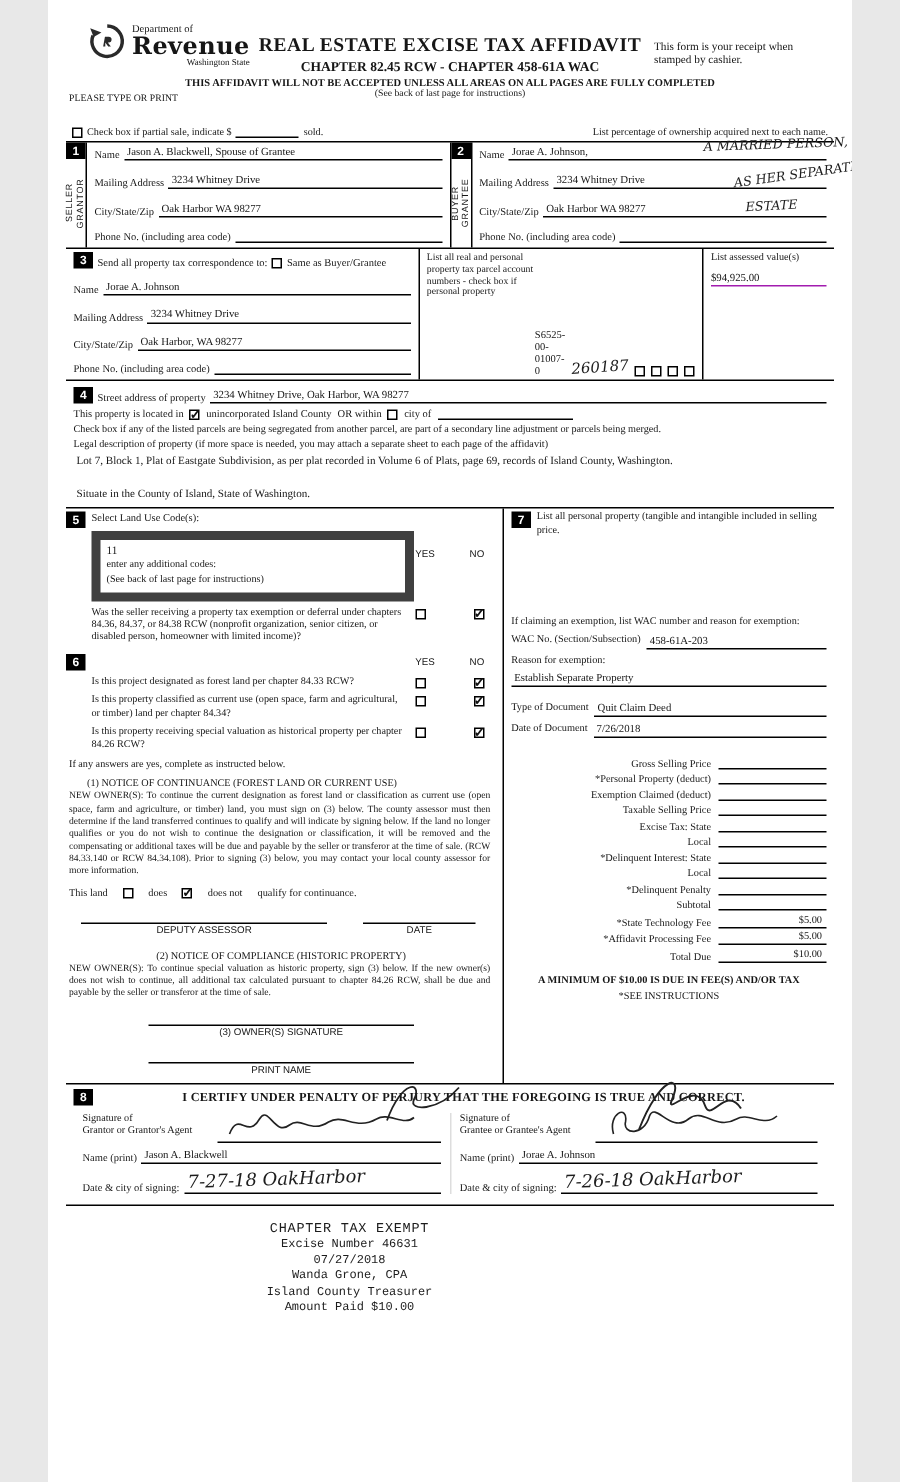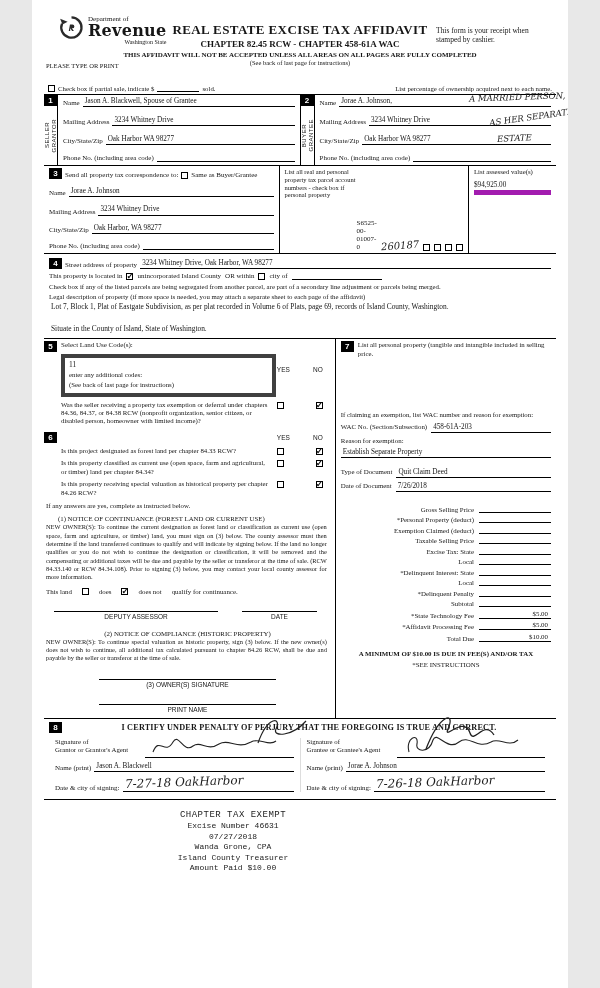--- a/index.html
+++ b/index.html
@@ -51,35 +51,35 @@
   
   .sec3 { display:flex; margin:0 12px; border-bottom:1px solid #000; height:88px; }
   .sec3-left { width:46%; border-right:1px solid #000; padding:2px 5px 3px; display:flex; flex-direction:column; justify-content:space-between; }
   .sec3-mid { width:37%; border-right:1px solid #000; padding:2px 5px; font-size:6.5px; display:flex; flex-direction:row; }
   .parcel-head { line-height:1.2; }
   .parcel-row { display:flex; align-items:flex-end; gap:4px; margin-top:4px; }
   .pnum { font-size:7px; }
   .hand-parcel { font-size:10px; transform:rotate(-4deg); }
   .pline { flex:1; border-bottom:1px solid #999; min-height:7px; }
   .sec3-right { flex:1; padding:2px 5px; font-size:6.8px; }
-  .assessed-val { border-bottom:5px solid #a21caf; margin-top:6px; padding-bottom:1px; font-size:7.2px; }
+  .assessed-val { border-bottom:1px solid #a21caf; margin-top:6px; padding-bottom:1px; font-size:7.2px; }
   
   .sec4 { margin:0 12px; border-bottom:1px solid #000; padding:2px 5px 5px; font-size:7px; }
   .sec4 .frow { margin-top:2px; }
   .inlineline { display:inline-block; width:90px; border-bottom:1px solid #000; height:8px; }
   .legal-label { margin-top:3px; font-size:6.8px; }
   .legal-value { margin-top:2px; font-size:7.4px; line-height:1.35; padding-left:2px; }
   .situate { margin-top:12px; font-size:7.4px; padding-left:2px; }
   .located-row { display:flex; align-items:flex-end; gap:4px; margin-top:3px; flex-wrap:nowrap; }
   
   .cols { display:flex; margin:0 12px; border-bottom:1px solid #000; }
   .col-left { width:57%; border-right:1px solid #000; padding:2px 4px 5px 0; }
   .col-right { flex:1; padding:2px 5px 5px; display:flex; flex-direction:column; }
   .s-head { display:flex; gap:4px; align-items:flex-start; font-size:7px; }
-  .codebox { border:4px solid #404040; width:215px; margin:2px 0 0 17px; padding:2px 4px 3px; font-size:6.8px; line-height:1.4; }
+  .codebox { border:6px solid #404040; width:215px; margin:2px 0 0 17px; padding:2px 4px 3px; font-size:6.8px; line-height:1.4; }
   .code-val { font-size:7.5px; }
   .yn { display:flex; width:46px; justify-content:space-between; font-size:6.5px; font-family:"Liberation Sans", sans-serif; }
   .s5-body { display:flex; justify-content:space-between; align-items:flex-start; padding-right:8px; }
   .yn-col { padding-top:14px; }
   .qrow { display:flex; align-items:flex-start; gap:6px; margin-top:4px; font-size:6.8px; line-height:1.25; padding-left:17px; padding-right:8px; }
   .qtext { flex:1; }
   .qboxes { width:46px; display:flex; justify-content:space-between; padding-top:1px; }
   .s6-headrow { display:flex; justify-content:space-between; align-items:center; margin-top:6px; padding-right:8px; }
   .instructed { font-size:6.8px; margin-top:5px; padding-left:2px; }
   .notice-title { font-size:6.8px; margin-top:6px; padding-left:14px; }

